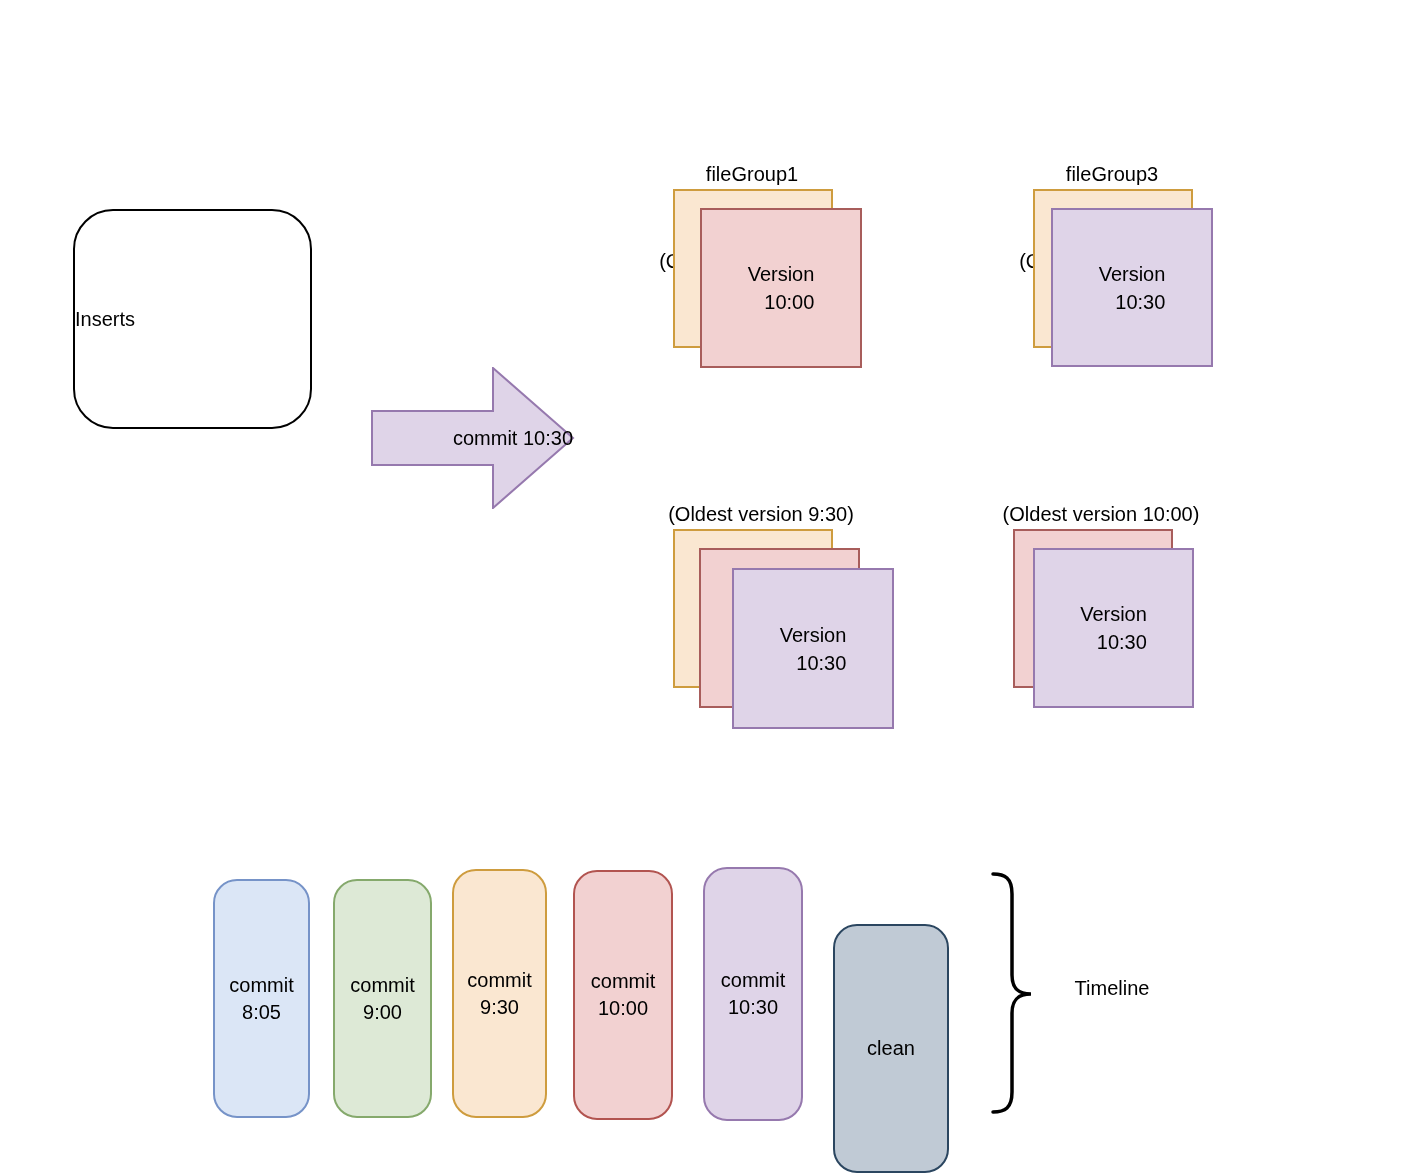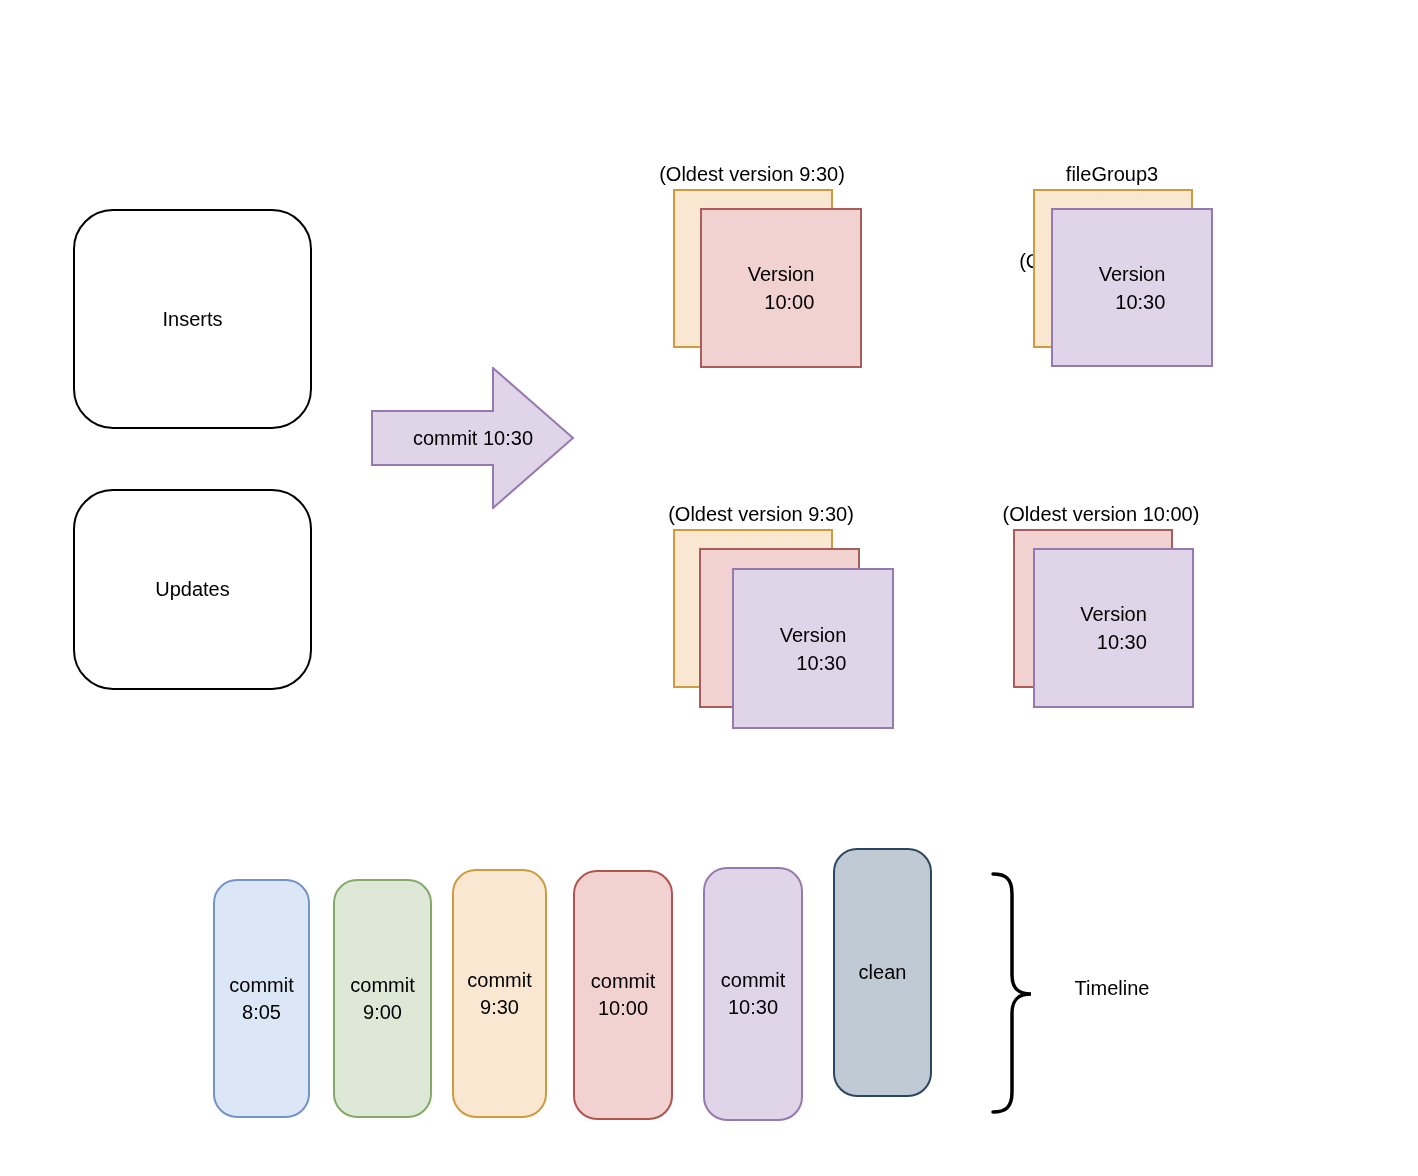--- a/index.html
+++ b/index.html
@@ -28,21 +28,20 @@
   .title { font-size: 20px; }
 
   
   .source-box {
     border: 2px solid var(--ink);
     border-radius: 40px;
     background: #ffffff;
     box-sizing: border-box;
     display: flex;
     align-items: center;
-    justify-content: center;
     font-size: 20px;
   }
 
   
   .sq {
     box-sizing: border-box;
     border: 2px solid;
     display: flex;
     align-items: center;
     justify-content: center;
@@ -58,20 +57,21 @@
 
   
   .arrow-poly {
     fill: var(--purple-fill);
     stroke: var(--purple-border);
     stroke-width: 2;
   }
   .arrow-label {
     font-size: 20px;
     text-align: center;
+    padding-left: 40px;
   }
 
   
   .tl-box {
     box-sizing: border-box;
     border: 2px solid;
     border-radius: 24px;
     display: flex;
     flex-direction: column;
     align-items: center;
@@ -96,30 +96,28 @@
 </style>
 </head>
 <body>
 
 <div id="canvas">
 
 
   <div class="abs source-box" style="left:73px; top:209px; width:239px; height:220px;">
     <span>Inserts</span>
   </div>
-  <div class="abs source-box" style="left:73px; top:489px; width:239px; height:201px;">
-    <span>Updates</span>
-  </div>
 
   <svg class="abs" style="left:371px; top:367px;" width="204" height="142" viewBox="0 0 204 142">
     <polygon class="arrow-poly" points="1,44 122,44 122,1 202,71 122,141 122,98 1,98"></polygon>
   </svg>
   <div class="abs arrow-label" style="left:371px; top:427px; width:204px;">commit 10:30</div>
 
   <div class="abs lbl" style="left:602px; top:102px; width:300px;">
+    <div>fileGroup1</div>
     <div>(Oldest version 9:30)</div>
   </div>
   <div class="abs sq sq-orange" style="left:673px; top:189px; width:160px; height:159px;"></div>
   <div class="abs sq sq-red" style="left:700px; top:208px; width:162px; height:160px;">
     <div class="sq-text">
       <div>Version</div>
       <div>10:00</div>
     </div>
   </div>
 
@@ -171,21 +169,21 @@
     <div>9:30</div>
   </div>
   <div class="abs tl-box tl-red" style="left:573px; top:870px; width:100px; height:250px;">
     <div>commit</div>
     <div>10:00</div>
   </div>
   <div class="abs tl-box tl-purple" style="left:703px; top:867px; width:100px; height:254px;">
     <div>commit</div>
     <div>10:30</div>
   </div>
-  <div class="abs tl-box tl-slate" style="left:833px; top:848px; width:99px; height:249px;">
+  <div class="abs tl-box tl-slate" style="left:833px; top:924px; width:116px; height:249px;">
     <div>clean</div>
   </div>
 
   <svg class="abs" style="left:985px; top:865px;" width="60" height="260" viewBox="0 0 60 260">
     <path class="brace-path" d="M 8 9 C 20 9, 27 13, 27 29 L 27 110 C 27 123, 33 129, 46 129 C 33 129, 27 135, 27 148 L 27 227 C 27 243, 20 247, 8 247"></path>
   </svg>
   <div class="abs lbl" style="left:1032px; top:974px; width:160px;">Timeline</div>
 
 </div>
 

